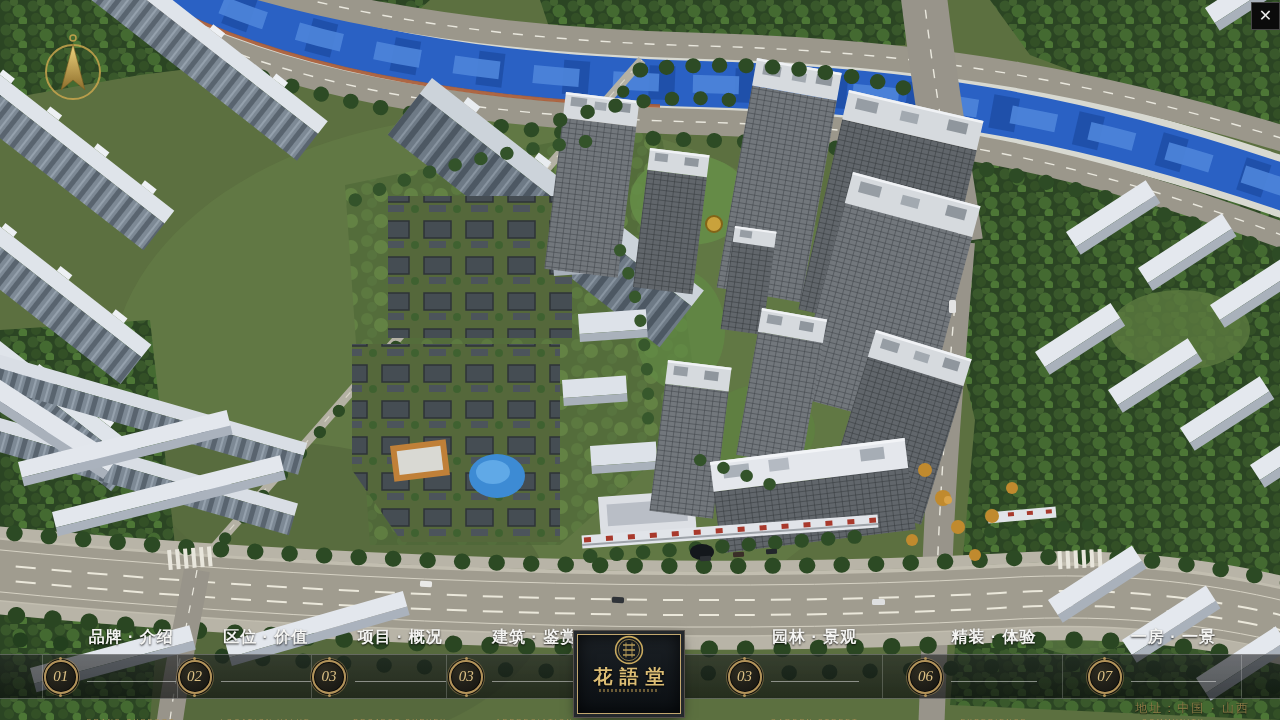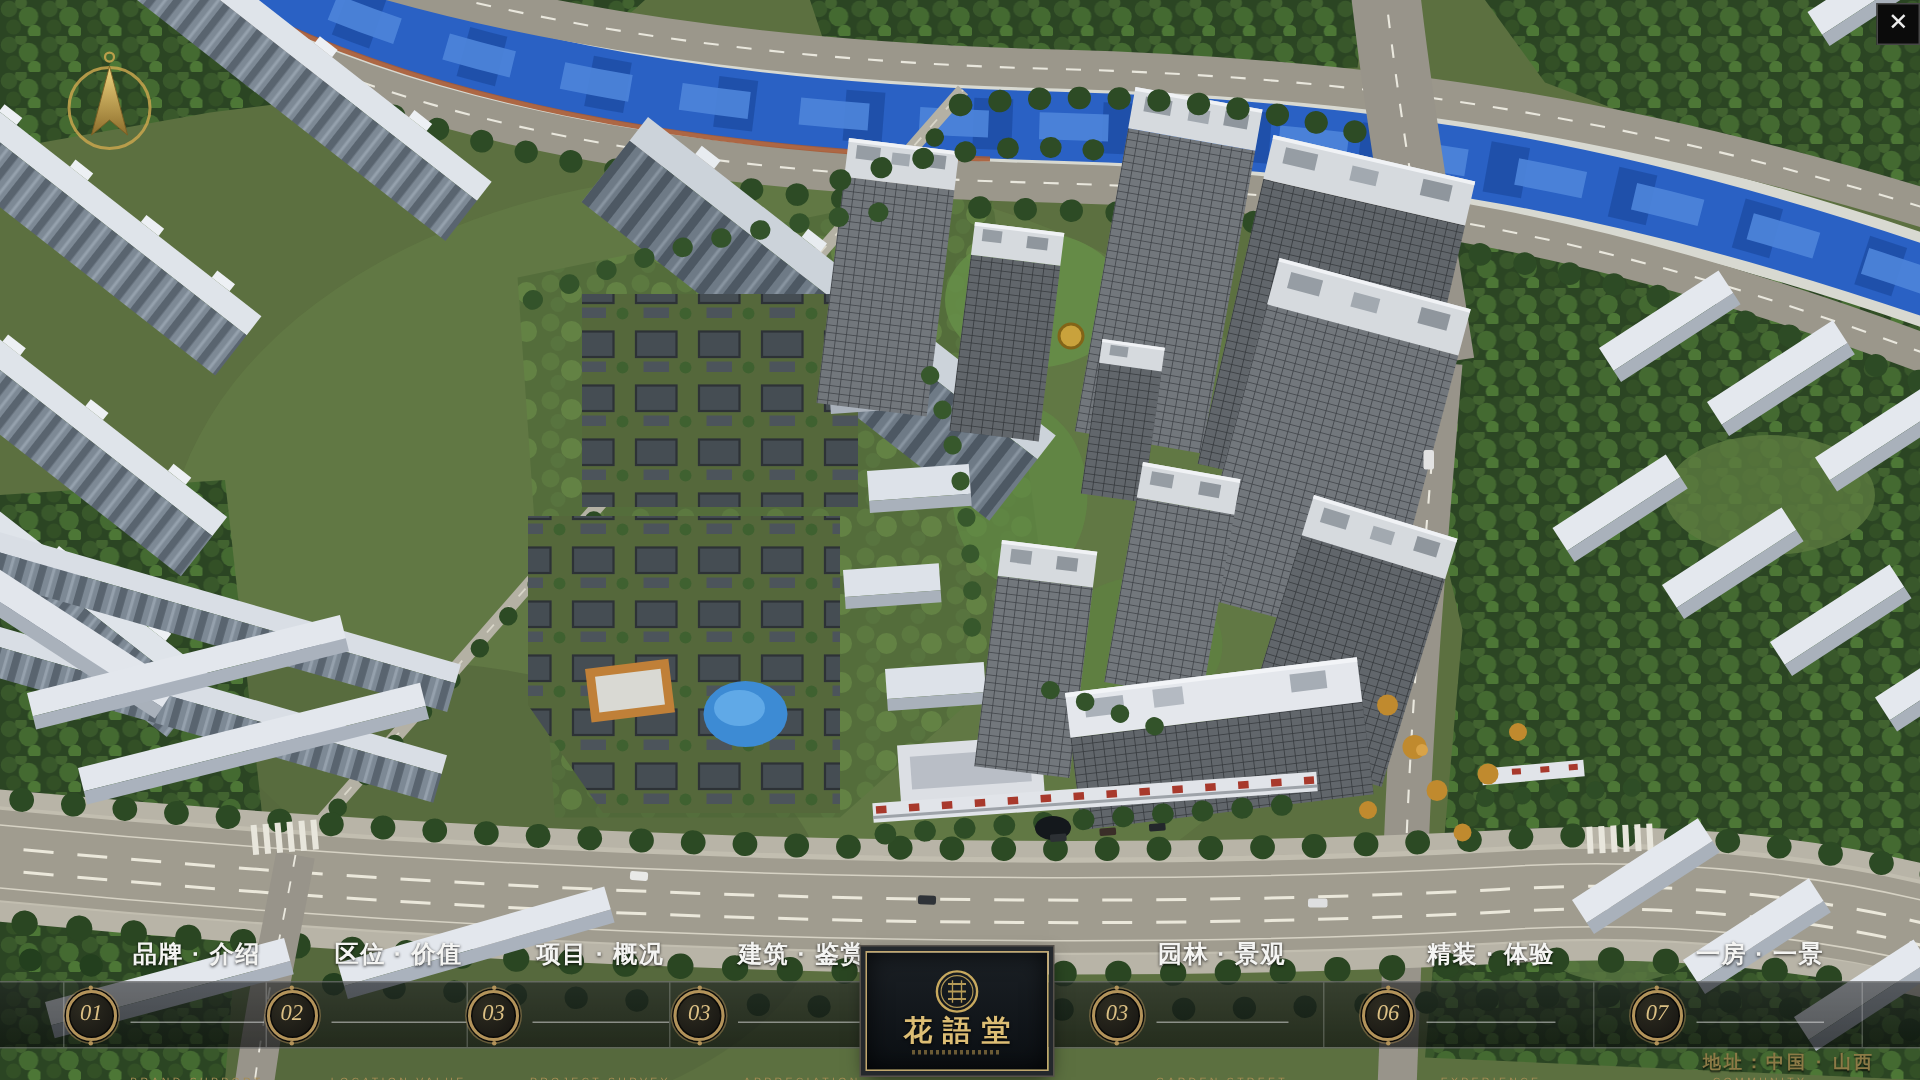--- a/index.html
+++ b/index.html
@@ -35,36 +35,36 @@
   .badge::before{top:-5px;} .badge::after{bottom:-5px;}
   .badge-num{font-family:"Liberation Serif","DejaVu Serif",serif;font-style:italic;
              font-size:15px;color:#dcc084;}
   .nav-text{display:flex;flex-direction:column;align-items:center;min-width:0;gap:34px;}
   .nav-zh{font-size:16px;font-weight:bold;color:#f4f4f2;letter-spacing:1px;line-height:1.1;
           white-space:nowrap;text-shadow:0 1px 2px rgba(0,0,0,.85);}
   .nav-rule{align-self:stretch;height:1px;background:rgba(235,235,235,.5);margin:2px 0;}
   .nav-en{font-size:7px;color:#a68d54;letter-spacing:2.2px;white-space:nowrap;}
 
   
-  .logo-panel{position:absolute;left:577px;top:634px;width:122px;height:80px;box-sizing:border-box;
+  .logo-panel{position:absolute;left:577px;top:634px;width:104px;height:80px;box-sizing:border-box;
               background:linear-gradient(180deg,#1b2025,#0b0f13);
               border:1px solid #c2a76e;
               box-shadow:0 0 0 3px #24282c, 0 0 0 4px #55504a, 0 4px 12px rgba(0,0,0,.7),
                          inset 0 0 16px rgba(0,0,0,.75);
-              display:flex;flex-direction:column;align-items:center;justify-content:center;gap:2px;}
+              display:flex;flex-direction:column;align-items:center;gap:2px;}
   .logo-emblem{width:30px;height:30px;}
   .logo-name{font-family:"DejaVu Serif","Liberation Serif",serif;font-size:19px;font-weight:bold;
              color:#dcbd74;letter-spacing:7px;padding-left:7px;line-height:1;
              text-shadow:0 1px 2px #000;white-space:nowrap;}
   .logo-micro{width:60px;height:3px;margin-top:1px;opacity:.75;
               background:repeating-linear-gradient(90deg,#8a7340 0 2px,transparent 2px 4px);}
 
   
   .address{position:absolute;right:30px;top:700px;font-size:12px;color:#8c7a46;letter-spacing:2px;
-           text-shadow:0 1px 1px rgba(0,0,0,.65);white-space:nowrap;font-weight:bold;}
+           text-shadow:0 1px 1px rgba(0,0,0,.65);white-space:nowrap;}
 </style>
 </head>
 <body>
 
 <div class="stage">
 
   <svg class="scene" viewBox="0 0 1280 720" xmlns="http://www.w3.org/2000/svg">
     <defs>
       <pattern id="pForest" width="27" height="24" patternUnits="userSpaceOnUse">
         <rect width="27" height="24" fill="#2b4523"></rect>

